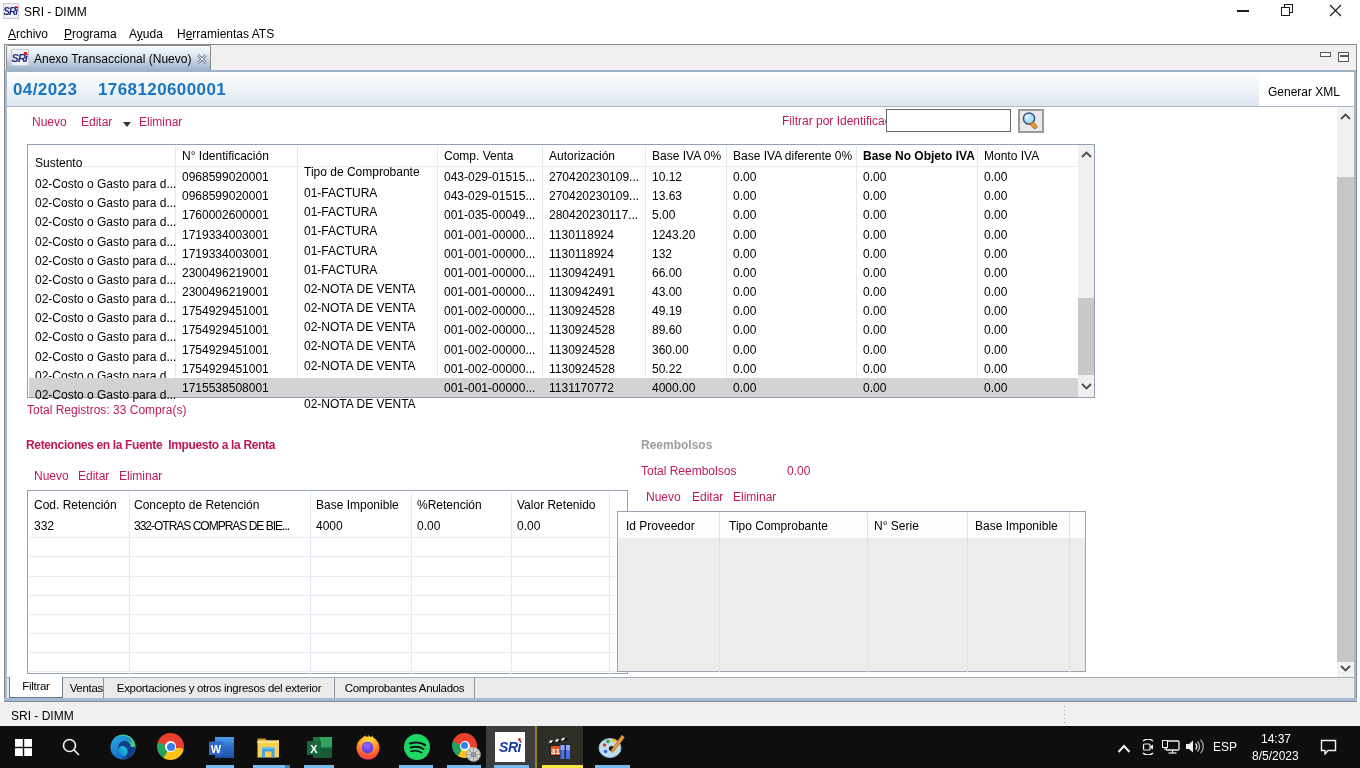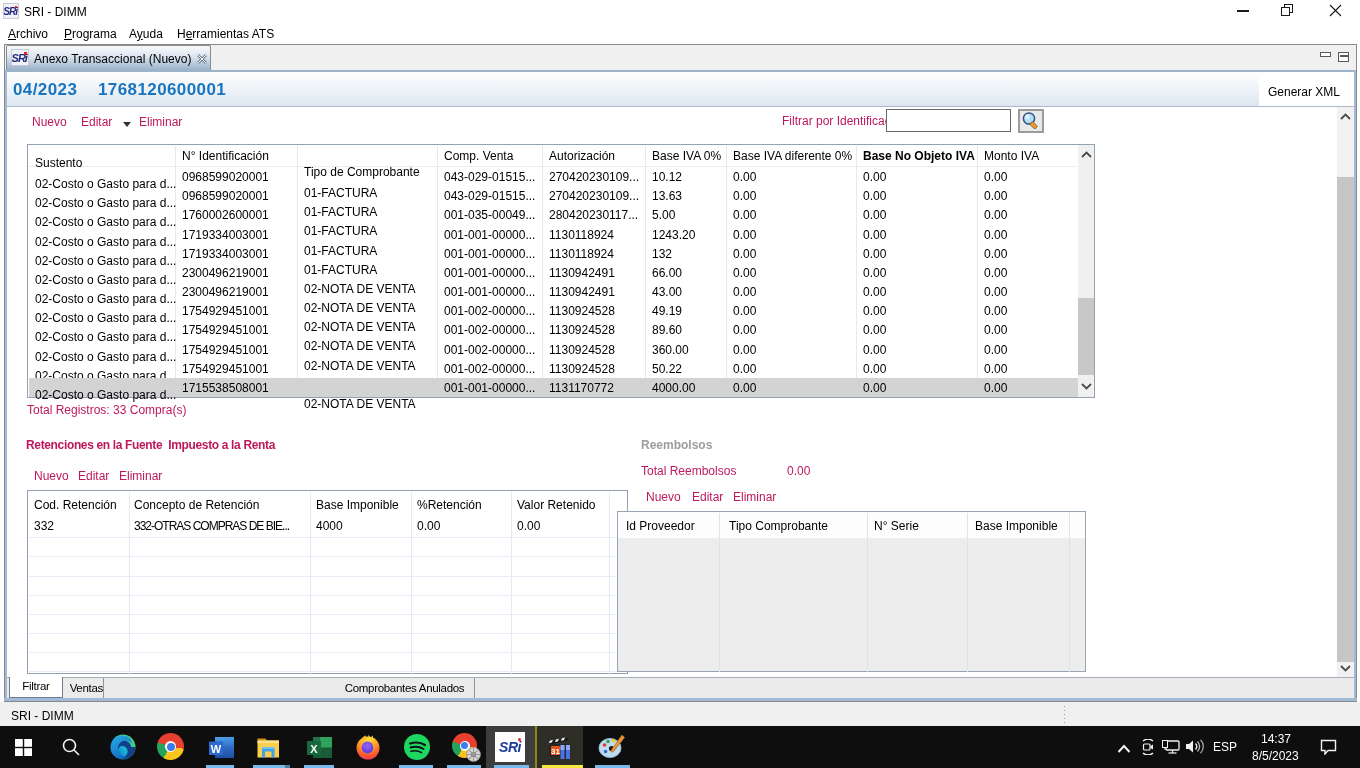--- a/index.html
+++ b/index.html
@@ -348,20 +348,21 @@
  <div class="vsep" style="left:349px;height:159px;background:#dde3ea;"></div>
  <div class="vsep" style="left:451px;height:159px;background:#dde3ea;"></div>
  <span class="abs t12" style="left:8px;top:7px;">Id Proveedor</span>
  <span class="abs t12" style="left:111px;top:7px;">Tipo Comprobante</span>
  <span class="abs t12" style="left:256px;top:7px;">N° Serie</span>
  <span class="abs t12" style="left:357px;top:7px;">Base Imponible</span>
 </div>
 
 <div class="abs" id="btabs">
  <div class="btab" style="left:56px;width:41px;text-align:right;">Ventas</div>
+ <div class="btab" style="left:97px;width:231px;">Exportaciones y otros ingresos del exterior</div>
  <div class="btab" style="left:328px;width:140px;">Comprobantes Anulados</div>
  <div id="btabsel">Filtrar</div>
 </div>
 
 <div class="abs" id="statusbar">
  <span class="abs t12" style="left:11px;top:7px;">SRI - DIMM</span>
  <div class="abs" style="left:1064px;top:4px;width:1px;height:18px;background-image:repeating-linear-gradient(180deg,#9aa0a8 0,#9aa0a8 1.5px,transparent 1.5px,transparent 4px);"></div>
 </div>
 
 <div class="abs" id="taskbar">

